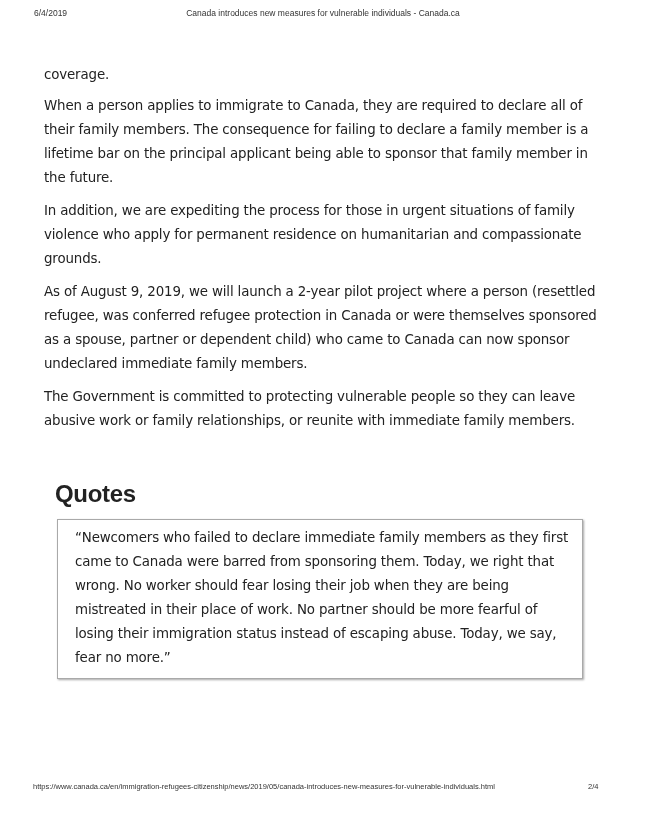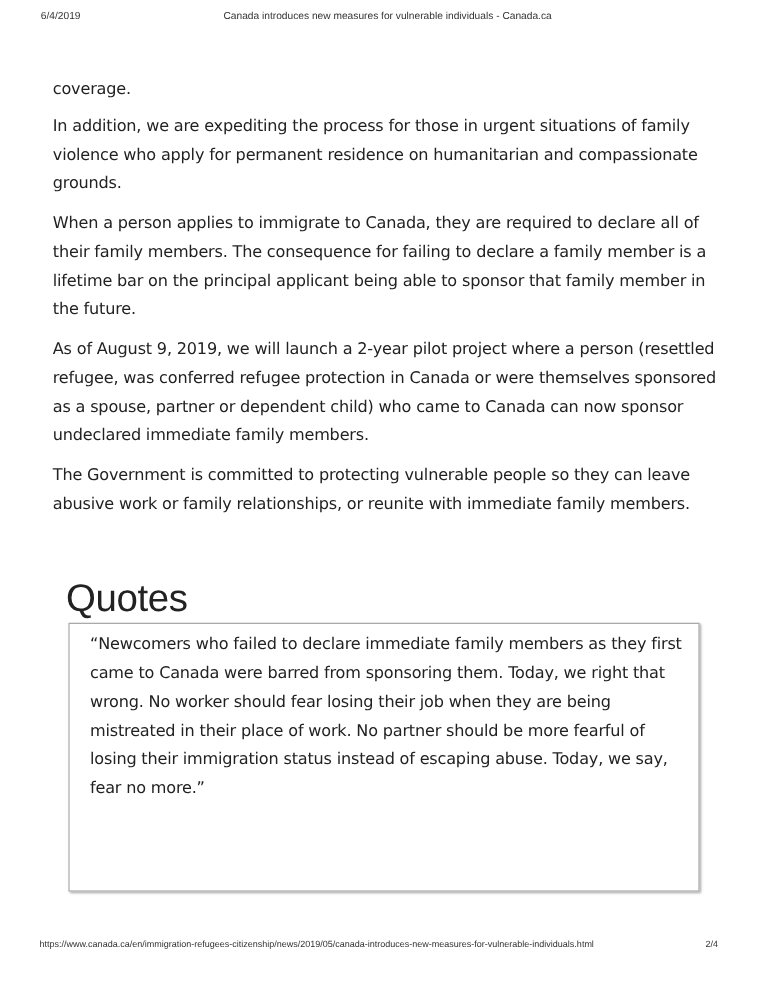--- a/index.html
+++ b/index.html
@@ -18,25 +18,25 @@
       position: absolute; left: 44px; top: 18px; width: 560px; margin-top: 45px;
     }
     .content p {
       margin: 0 0 9px 0;
       font-size: 13.4px; line-height: 24px;
       letter-spacing: -0.15px;
     }
     .content p.first { margin-bottom: 7px; }
     h2.quotes-heading {
       position: absolute; left: 55px; top: 480px; margin: 0;
-      font-family: "Liberation Sans", sans-serif; font-weight: normal;
-      font-size: 32px; color: #222; letter-spacing: -0.3px;
+      font-family: "Liberation Sans", sans-serif; font-weight: bold;
+      font-size: 24px; color: #222; letter-spacing: -0.3px;
     }
     .quote-box {
-      position: absolute; left: 57px; top: 519px; width: 526px; height: 224px;
+      position: absolute; left: 57px; top: 519px; width: 526px; height: 160px;
       border: 1px solid #a9a9a9;
       box-shadow: 1px 1px 2px rgba(0,0,0,0.35);
       background: #fff;
       box-sizing: border-box;
     }
     .quote-box p {
       position: absolute; left: 17px; width: 500px; margin: 0;
       font-size: 13.4px; line-height: 24px; letter-spacing: -0.15px;
     }
     .quote-box .quote-text { top: 6px; }
@@ -51,22 +51,22 @@
 </head>
 <body>
 
 <div class="print-header">
   <span class="date">6/4/2019</span>
   <span class="title">Canada introduces new measures for vulnerable individuals - Canada.ca</span>
 </div>
 
 <div class="content">
   <p class="first">coverage.</p>
+  <p>When a person applies to immigrate to Canada, they are required to declare all of their family members. The consequence for failing to declare a family member is a lifetime bar on the principal applicant being able to sponsor that family member in the future.</p>
   <p>In addition, we are expediting the process for those in urgent situations of family violence who apply for permanent residence on humanitarian and compassionate grounds.</p>
-  <p>When a person applies to immigrate to Canada, they are required to declare all of their family members. The consequence for failing to declare a family member is a lifetime bar on the principal applicant being able to sponsor that family member in the future.</p>
   <p>As of August 9, 2019, we will launch a 2-year pilot project where a person (resettled refugee, was conferred refugee protection in Canada or were themselves sponsored as a spouse, partner or dependent child) who came to Canada can now sponsor undeclared immediate family members.</p>
   <p>The Government is committed to protecting vulnerable people so they can leave abusive work or family relationships, or reunite with immediate family members.</p>
 </div>
 
 <h2 class="quotes-heading">Quotes</h2>
 
 <div class="quote-box">
   <p class="quote-text">“Newcomers who failed to declare immediate family members as they first came to Canada were barred from sponsoring them. Today, we right that wrong. No worker should fear losing their job when they are being mistreated in their place of work. No partner should be more fearful of losing their immigration status instead of escaping abuse. Today, we say, fear no more.”</p>
 </div>
 

